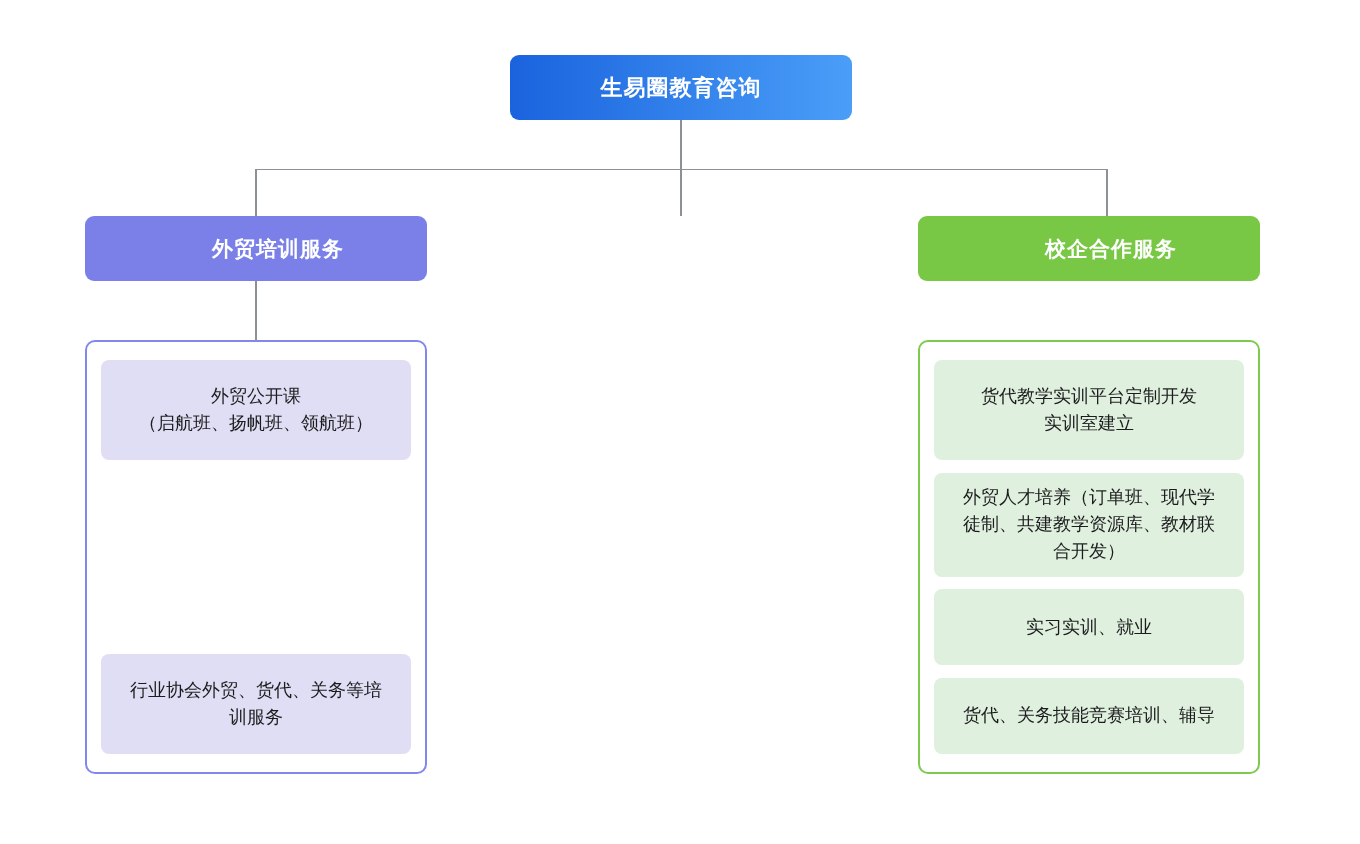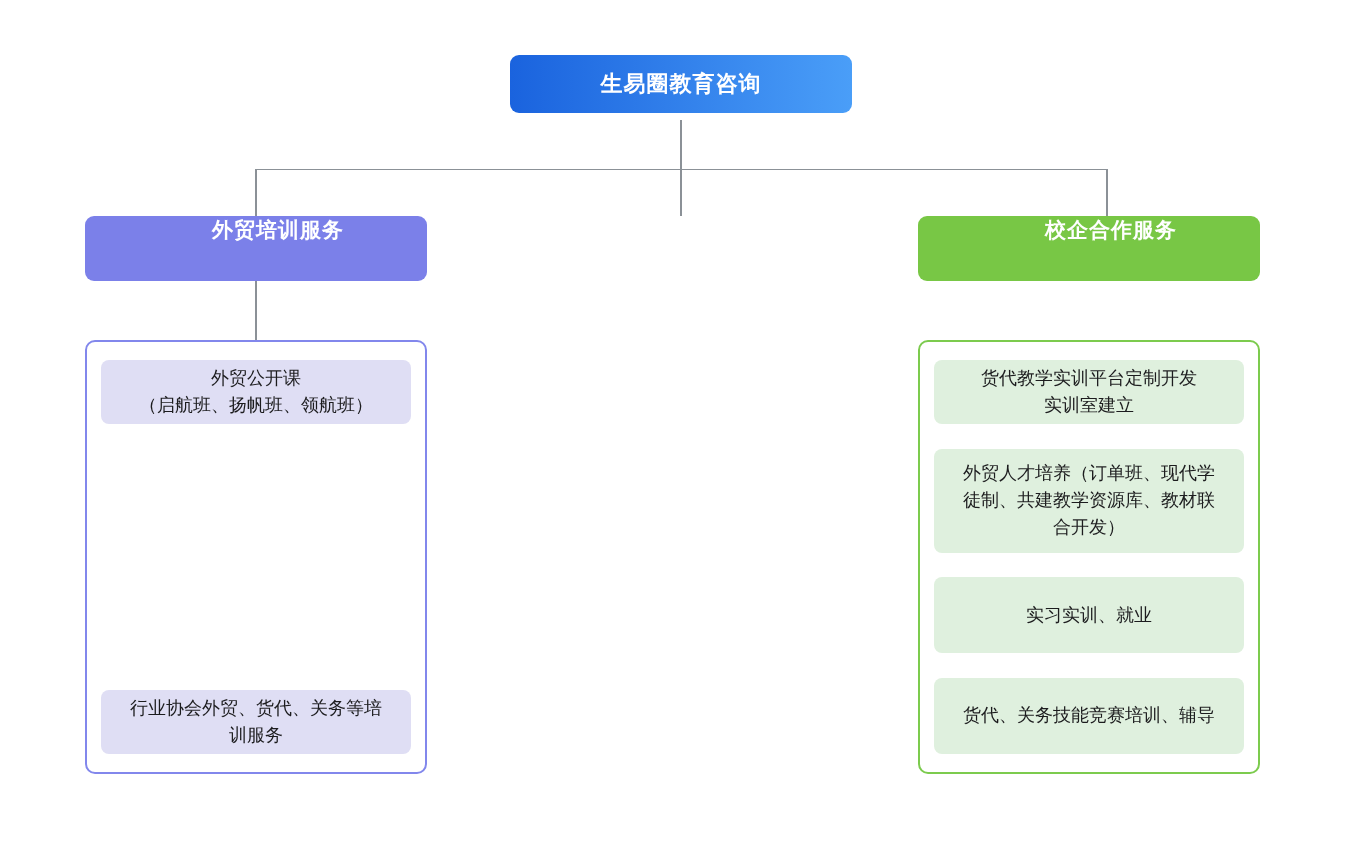--- a/index.html
+++ b/index.html
@@ -3,21 +3,21 @@
 <meta charset="utf-8">
 <style>
   html,body { margin:0; padding:0; background:#ffffff; }
   .canvas {
     position:relative; width:1360px; height:844px; background:#ffffff;
     font-family:"Liberation Sans","DejaVu Sans",sans-serif; overflow:hidden;
   }
 
   
   .node-root {
-    position:absolute; left:510px; top:55px; width:342px; height:58px;
+    position:absolute; left:510px; top:55px; width:342px; height:65px;
     border-radius:9px; display:flex; align-items:center; justify-content:center;
     color:#fff; font-weight:700; font-size:22px; letter-spacing:1px;
   }
 
   
   .conn { position:absolute; }
   .conn-trunk  { left:680.25px; top:120px;   width:1.5px; height:49px;  }
   .conn-h      { left:255.25px; top:168.5px; width:852px; height:1.5px; }
   .conn-drop-0 { left:255.25px; top:169px;   width:1.5px; height:47px;  }
   .conn-drop-1 { left:680.25px; top:169px;   width:1.5px; height:47px;  }
@@ -26,40 +26,40 @@
 
   
   .branch { position:absolute; top:216px; width:342px; height:558px; }
   .branch-0 { left:85px; }
   .branch-1 { left:510px; }
   .branch-2 { left:918px; }
 
   .branch-header {
     position:absolute; top:0; left:0; right:0; height:65px;
     border-radius:9px; background:var(--hdr);
-    display:flex; align-items:flex-start; justify-content:center;
+    display:flex; align-items:center; justify-content:center;
     color:#fff; font-weight:700; font-size:21px; letter-spacing:1px;padding-left:44px;
   }
 
   .branch-box {
     position:absolute; top:124px; left:0; right:0; bottom:0;
     box-sizing:border-box; background:#fff;
     border:2px solid var(--bd); border-radius:10px;
     display:flex; flex-direction:column; justify-content:space-between;
     padding:18px 14px;
   }
 
   .cell {
     background:var(--cell); border-radius:8px;
     display:flex; align-items:center; justify-content:center;
     text-align:center; padding:0 25px;
     font-size:18px; line-height:1.5; color:#1c1c1e;
     white-space:pre-line;
   }
-  .hA { height:64px; }   
+  .hA { height:100px; }   
   .hB { height:76px; }   
   .hC { height:104px; }  
 </style>
 </head>
 <body>
 
 <div class="canvas" style="background: rgb(255, 255, 255);">
 
   <div class="node-root" style="background: linear-gradient(90deg, rgb(26, 99, 222), rgb(74, 158, 248));">
     <span>生易圈教育咨询</span>

